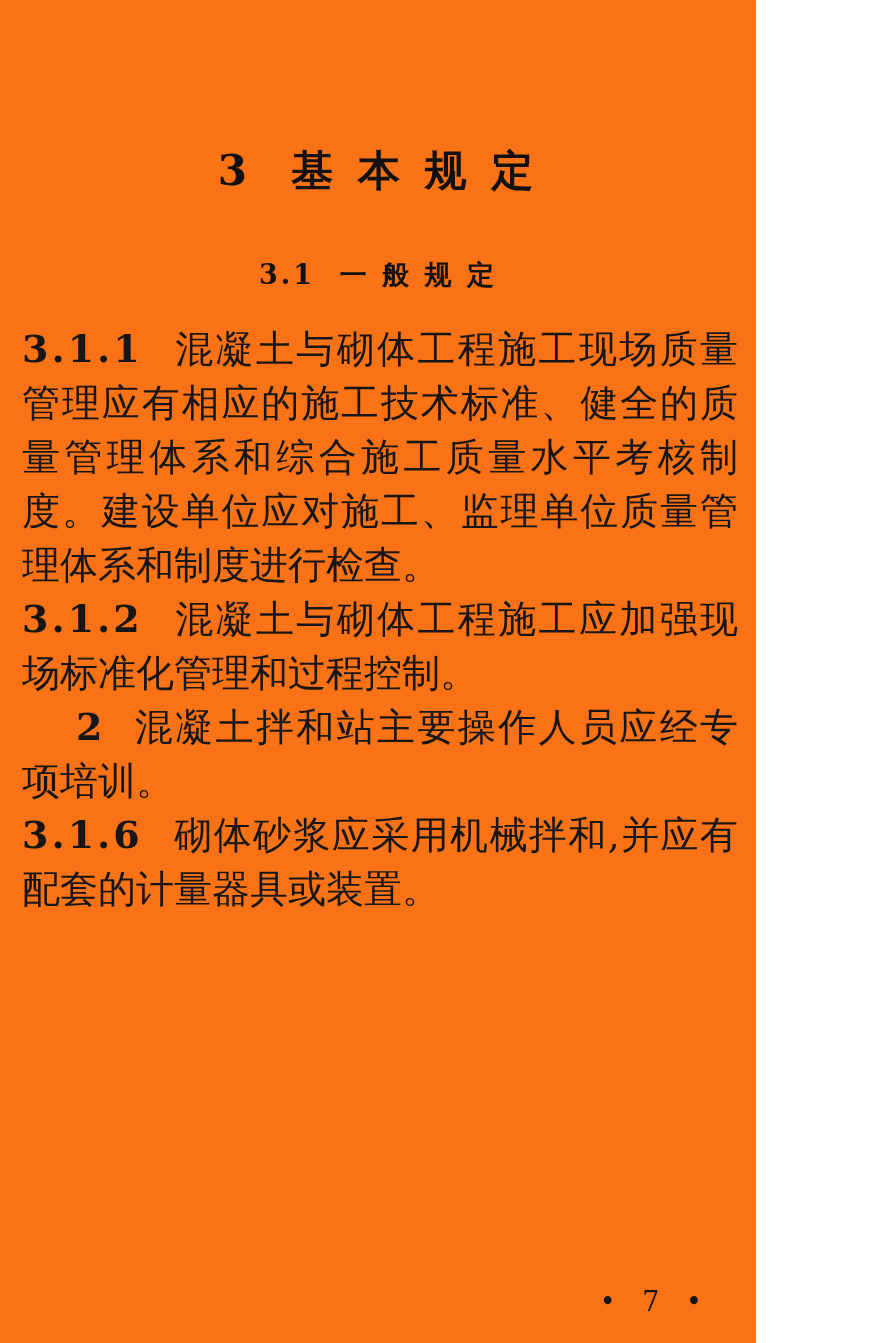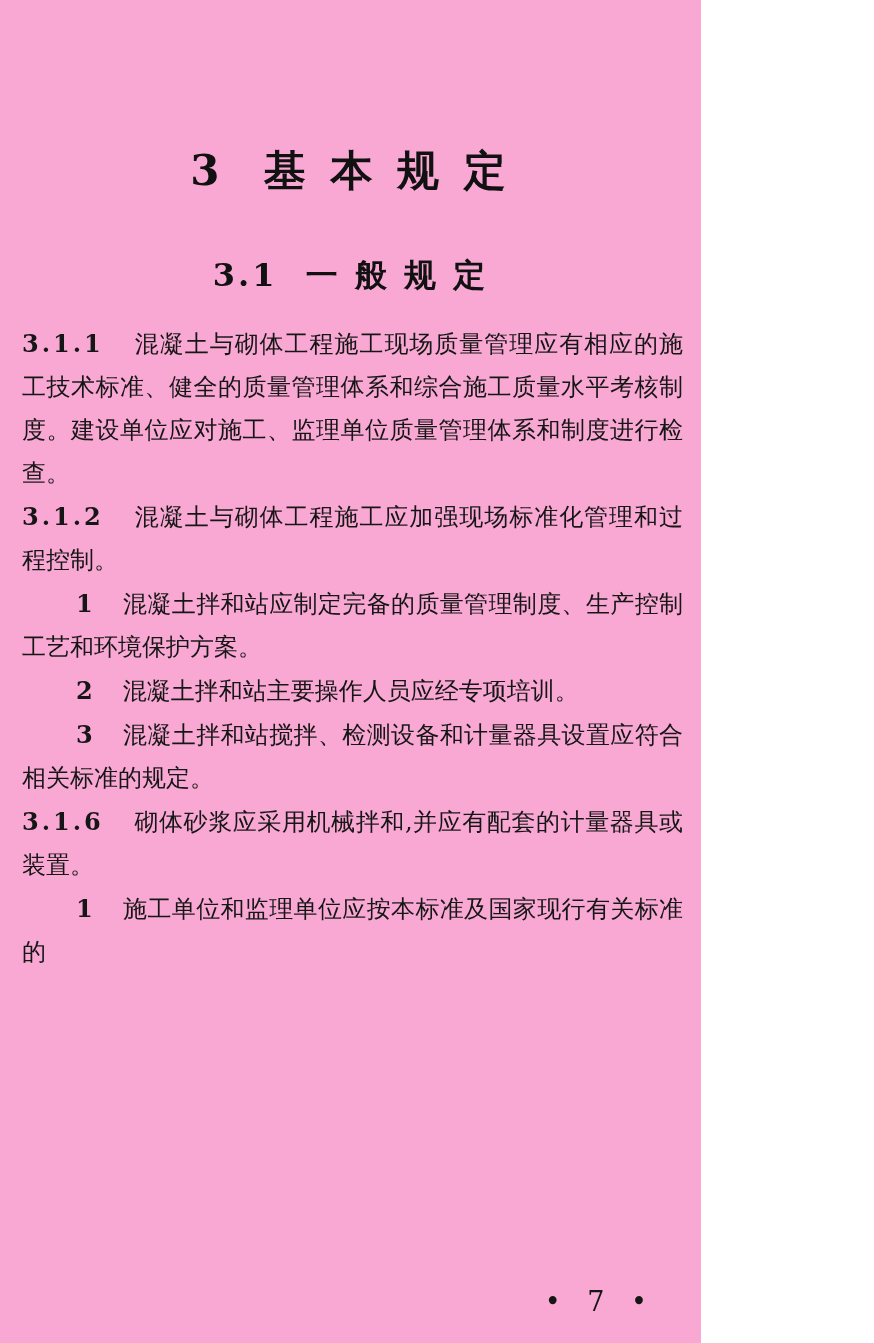--- a/index.html
+++ b/index.html
@@ -2,53 +2,53 @@
 <html lang="zh"><head>
 <meta charset="utf-8">
 <style>
   html, body {
     margin: 0;
     padding: 0;
     background: #ffffff;
   }
   .page {
     position: relative;
-    width: 701px;
+    width: 756px;
     height: 1343px;
-    background: #f9a8d4;
+    background: #f97316;
     color: #161616;
     font-family: "DejaVu Serif", "Liberation Serif", serif;
     overflow: hidden;
     box-sizing: border-box;
   }
   .chapter-title {
     margin: 0;
     padding-top: 148px;
     text-align: center;
     font-size: 42px;
     font-weight: bold;
     line-height: 46px;
     letter-spacing: 5px;
     color: #111;
     white-space: pre;
   }
   .section-heading {
     margin: 64px 0 0 0;
     text-align: center;
-    font-size: 32px;
+    font-size: 27px;
     font-weight: bold;
     line-height: 34px;
     letter-spacing: 3px;
     color: #111;
     white-space: pre;
   }
   .body-text {
     margin: 30px 18px 16px 22px;
-    font-size: 24px;
-    line-height: 43px;
+    font-size: 38px;
+    line-height: 54px;
     text-align: justify;
     text-justify: inter-ideograph;
   }
   .body-text p {
     margin: 0;
     padding: 0;
   }
   p.clause .num {
     font-weight: bold;
     letter-spacing: 3px;
@@ -83,30 +83,27 @@
   <h2 class="section-heading">3.1  一 般 规 定</h2>
 
   <div class="body-text">
 
     <p class="clause"><span class="num">3.1.1</span><span>混凝土与砌体工程施工现场质量管理应有相应的施工技术标准、健全的质量管理体系和综合施工质量水平考核制度。建设单位应对施工、监理单位质量管理体系和制度进行检查。</span></p>
 
     <p class="clause"><span class="num">3.1.2</span><span>混凝土与砌体工程施工应加强现场标准化管理和过程控制。</span></p>
 
 
 
-    <p class="item"><span class="num">1</span><span>混凝土拌和站应制定完备的质量管理制度、生产控制工艺和环境保护方案。</span></p>
 
     <p class="item"><span class="num">2</span><span>混凝土拌和站主要操作人员应经专项培训。</span></p>
 
-    <p class="item"><span class="num">3</span><span>混凝土拌和站搅拌、检测设备和计量器具设置应符合相关标准的规定。</span></p>
 
 
 
     <p class="clause"><span class="num">3.1.6</span><span>砌体砂浆应采用机械拌和,并应有配套的计量器具或装置。</span></p>
 
 
-    <p class="item"><span class="num">1</span><span>施工单位和监理单位应按本标准及国家现行有关标准的</span></p>
 
   </div>
 
   <div class="footer">• 7 •</div>
 
 </div>
 
 </body></html>

